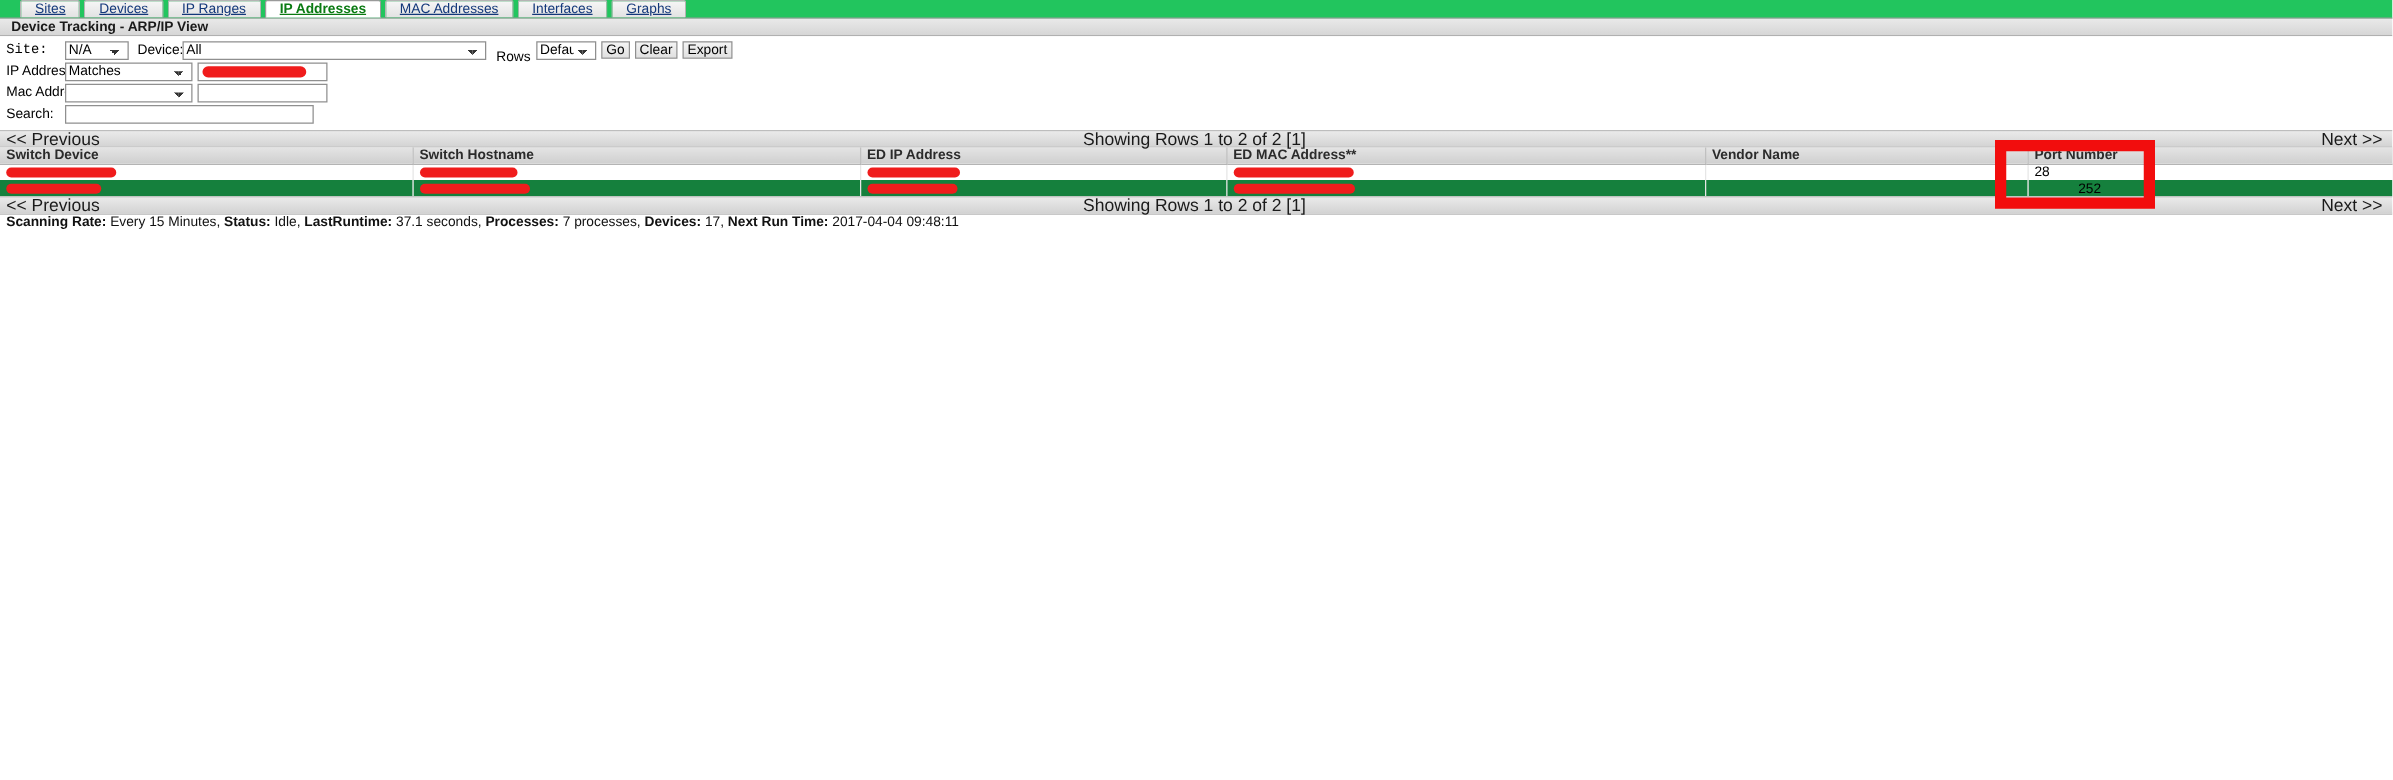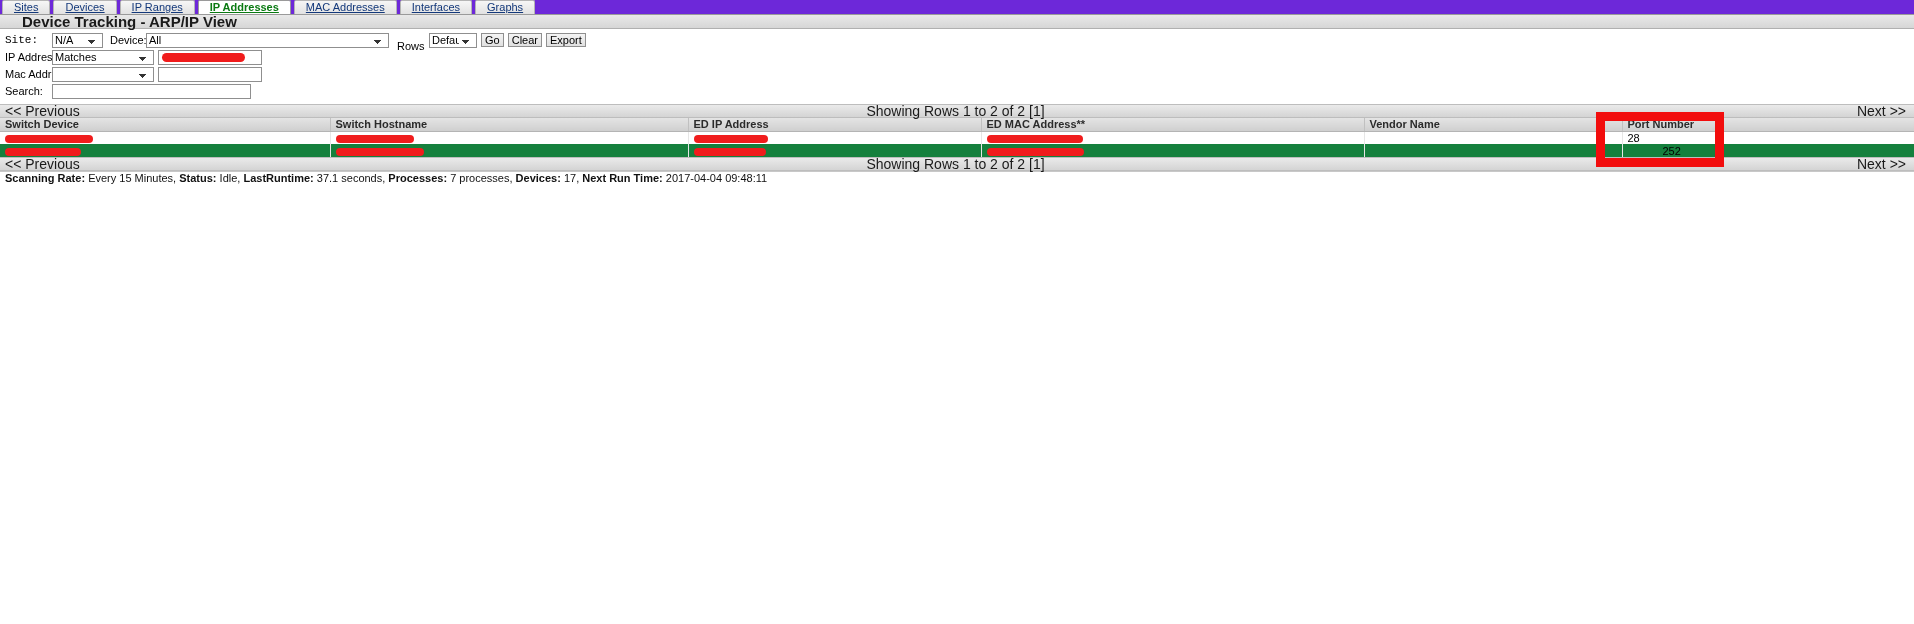--- a/index.html
+++ b/index.html
@@ -20,23 +20,23 @@
   .app {
     width: 1914px;
     background: #ffffff;
   }
 
   
   .tabbar {
     display: flex;
     align-items: flex-start;
     height: 15px;
-    background: #6d28d9;
+    background: #22c55e;
     border-bottom: 1px solid #9a9a9a;
-    padding-left: 2px;
+    padding-left: 16px;
     box-sizing: border-box;
   }
   .tab {
     height: 14px;
     line-height: 13px;
     padding: 0 11px;
     margin-right: 3px;
     font-size: 11px;
     background: linear-gradient(to bottom, #f6f6f6 0%, #e2e2e2 100%);
     border: 1px solid #b4b4b4;
@@ -52,22 +52,22 @@
     color: #0a7a12;
     font-weight: bold;
     background: #ffffff;
     border-color: #9a9a9a;
   }
 
   
   .section-title {
     height: 14px;
     line-height: 14px;
-    padding-left: 22px;
-    font-size: 15px;
+    padding-left: 9px;
+    font-size: 11px;
     font-weight: bold;
     color: #1a1a1a;
     background: linear-gradient(to bottom, #e9e9e9 0%, #d6d6d6 100%);
     border-bottom: 1px solid #b0b0b0;
     box-sizing: border-box;
   }
 
   
   .filter-area {
     background: #ffffff;

